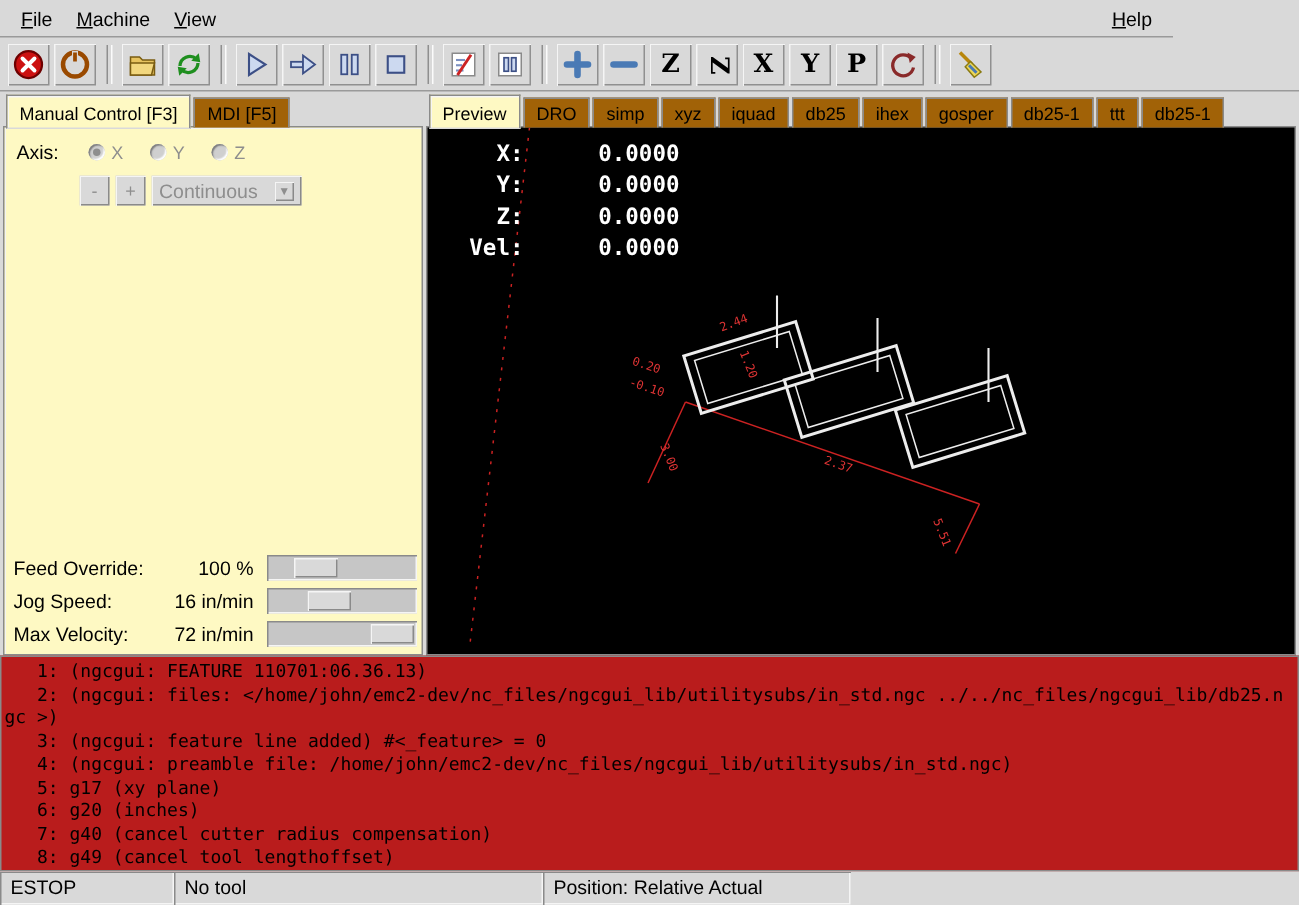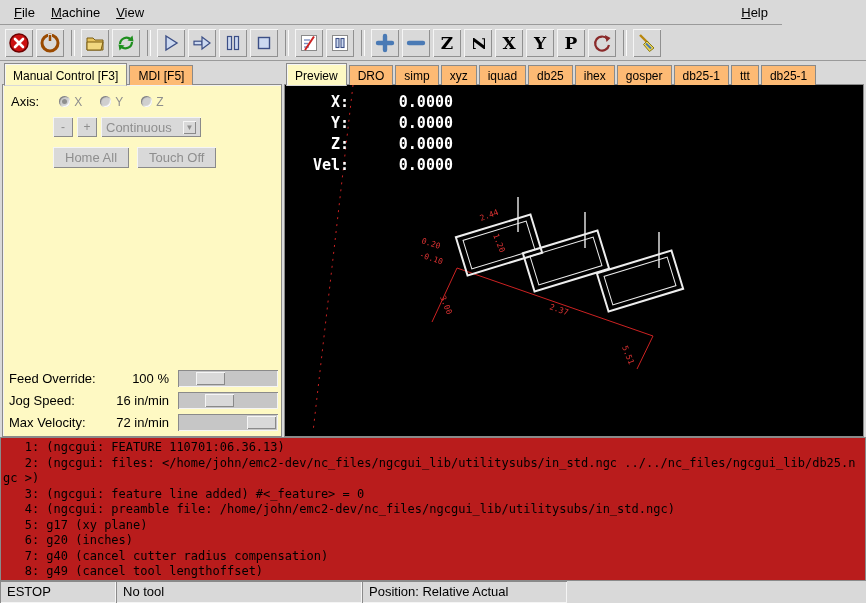--- a/index.html
+++ b/index.html
@@ -25,21 +25,21 @@
   .tb-btn{width:28px;height:28px;flex:none;display:flex;align-items:center;justify-content:center;
     background:#d9d9d9;box-shadow:inset 1px 1px 0 #f5f5f5, inset -1px -1px 0 #909090;margin-right:3px;}
   .tb-sep{width:2px;height:26px;flex:none;margin:0 6px 0 4px;
     border-left:1px solid #8f8f8f;border-right:1px solid #fbfbfb;}
   .letter{font-family:"DejaVu Serif", serif;font-weight:bold;font-size:17px;line-height:1;}
   .letter.rot{display:inline-block;transform:rotate(90deg);}
 
   
   .left-panel{position:absolute;left:2px;top:63px;width:280px;height:374px;}
   .tabs-row{display:flex;align-items:flex-end;height:22px;position:relative;z-index:2;padding-left:2px;}
-  .tab{padding:3px 8px 2px;background:#fdba74;border:1px solid #8a8a8a;border-bottom:none;
+  .tab{padding:3px 8px 2px;background:#a16207;border:1px solid #8a8a8a;border-bottom:none;
     margin-right:2px;font-size:12px;white-space:nowrap;}
   .tab.selected{background:#fef9c3;padding-top:5px;margin-bottom:-1px;border-bottom:1px solid #d9d9d9;
     box-shadow:inset 1px 1px 0 #f5f5f5;}
   .panel-body{position:absolute;left:0;right:0;top:21px;bottom:0;background:#fef9c3;
     border:1px solid #8a8a8a;box-shadow:inset 1px 1px 0 #f2f2f2;}
   .dis{color:#8e8e8e;}
   .axis-row{display:flex;align-items:center;gap:8px;padding:9px 8px 4px;}
   .axis-caption{font-size:13px;margin-right:2px;}
   .radio-wrap{display:flex;align-items:center;gap:4px;margin-left:10px;}
   .radio{width:11px;height:11px;border-radius:50%;background:#cfcfcf;flex:none;
@@ -238,24 +238,20 @@
       </span>
     </div>
     <div class="jog-row">
       <span class="small-btn raised dis">-</span>
       <span class="small-btn raised dis">+</span>
       <span class="dropdown raised dis">
         <span>Continuous</span>
         <span class="dd-arrow raised">▼</span>
       </span>
     </div>
-    <div class="home-row">
-      <span class="btn raised dis">Home All</span>
-      <span class="btn raised dis">Touch Off</span>
-    </div>
 
     <div class="sliders">
       <div class="slider-row">
         <span class="slider-label">Feed Override:</span>
         <span class="slider-value">100 %</span>
         <span class="slider-track">
           <span class="slider-handle" style="left:18%"></span>
         </span>
       </div>
       <div class="slider-row">

